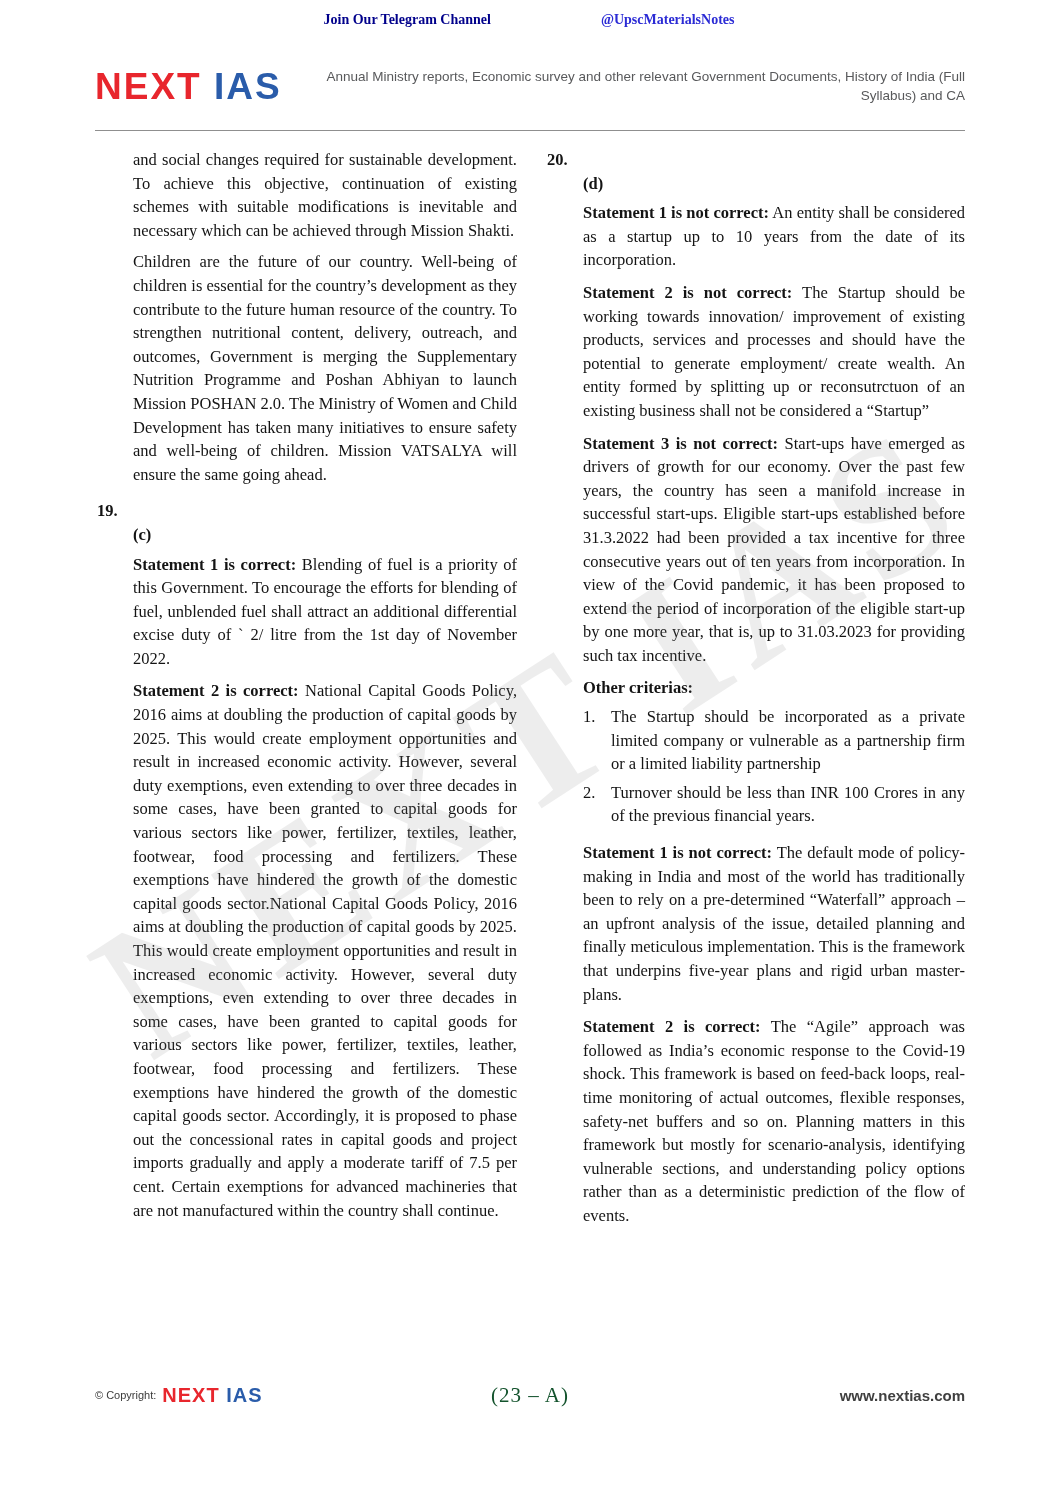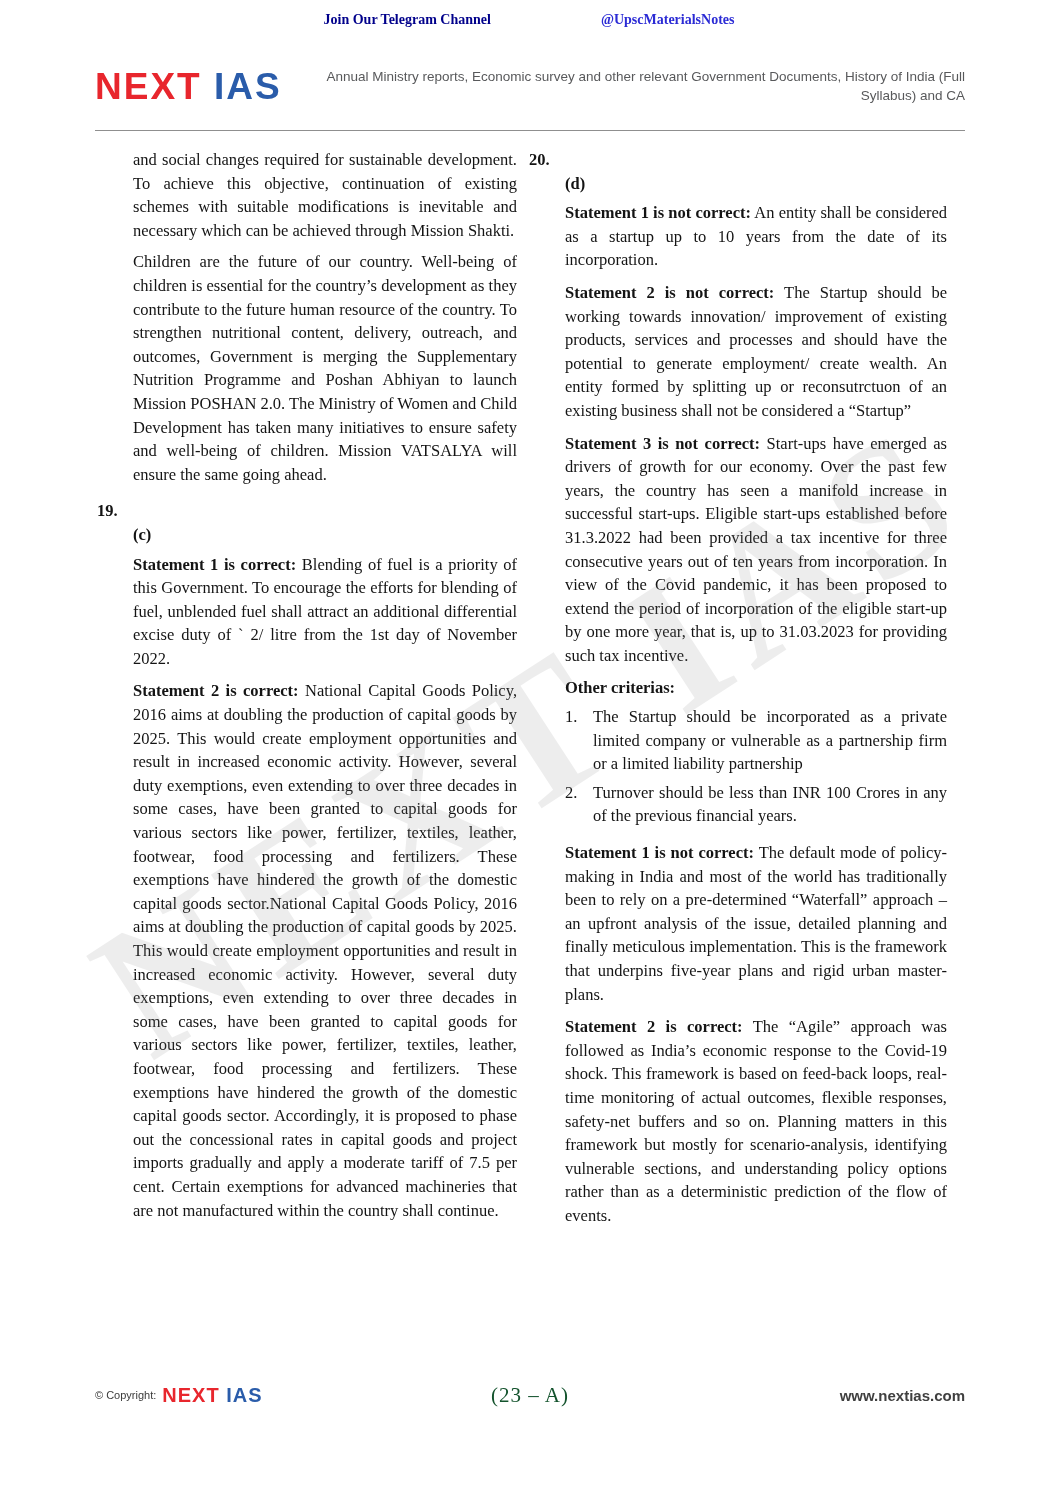--- a/index.html
+++ b/index.html
@@ -34,21 +34,21 @@
     color:#58595b; text-align:right; width:640px; line-height:1.4;
   }
   .header-rule {
     position:absolute; top:130px; left:95px; right:93px;
     border-top:1px solid #8f8f8f; height:0;
   }
 
   
   .columns {
     position:absolute; top:148px; left:97px; width:868px;
-    display:flex; gap:12px; z-index:1;
+    display:flex; gap:12px; z-index:1;justify-content:space-between;
   }
   .col {
     font-size:16.5px; line-height:23.6px; text-align:justify;
     padding-left:36px;
   }
   .col-left  { width:420px; }
   .col-right { width:418px; }
   .para { margin-bottom:8px; }
   .question { margin-top:13px; }
   .q-head { display:flex; font-weight:bold; margin-bottom:6px;flex-direction:column; }

